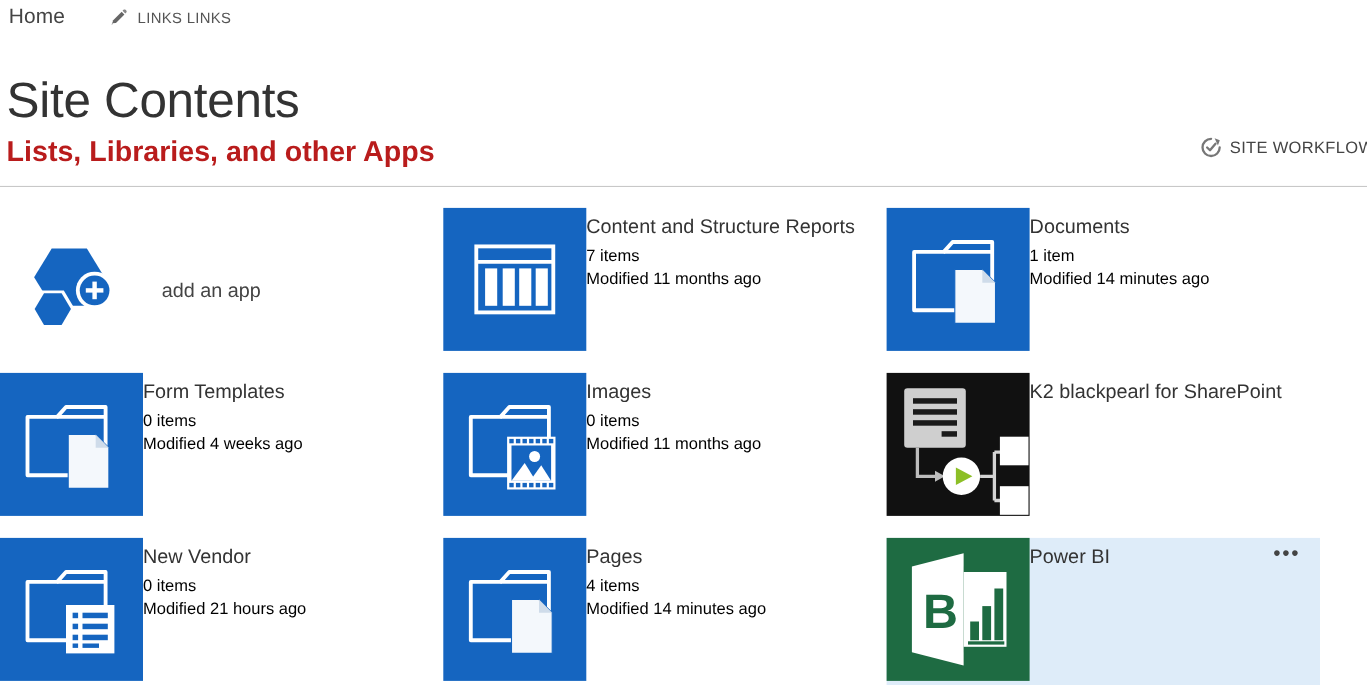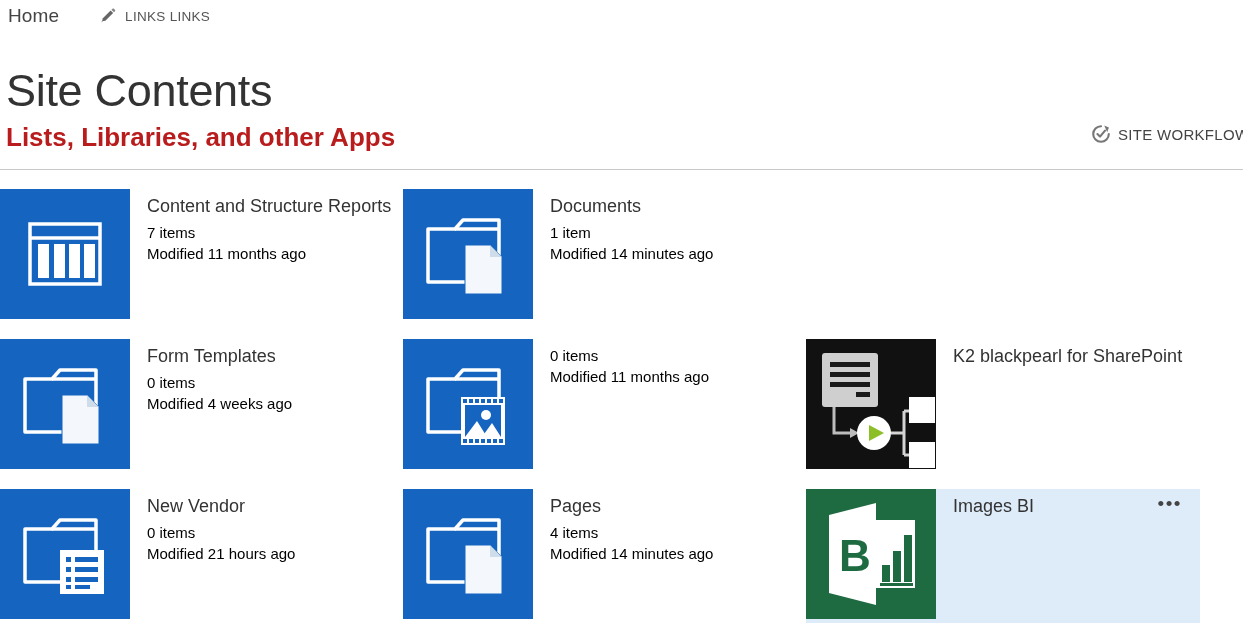--- a/index.html
+++ b/index.html
@@ -140,21 +140,20 @@
     width: 130px;
     height: 130px;
     flex: 0 0 auto;
     background: #1565c0;
     position: relative;
     overflow: hidden;
   }
   .tile-icon.dark { background: #111111; }
   .tile-icon.green { background: #1e6b42; }
   .tile-body {
-    padding-left: 17px;
     padding-top: 6px;
     flex: 1 1 auto;
     min-width: 0;
     position: relative;
   }
   .tile-title {
     font-size: 18px;
     font-weight: 400;
     color: #333333;
     line-height: 23px;
@@ -231,20 +230,34 @@
     </span>
     <span class="site-workflows-label">SITE WORKFLOWS</span>
   </div>
   <div class="section-divider"></div>
 </div>
 
 <div class="grid">
 
   <div class="grid-row">
 
+    <div class="addapp-tile">
+      <div class="addapp-icon">
+        <svg width="96" height="92" viewBox="0 0 96 92">
+          <path d="M30 8 L62 8 L78 34 L62 60 L30 60 L14 34 Z" fill="#1565c0"></path>
+          <path d="M21 46 L41 46 L51 63 L41 80 L21 80 L11 63 Z" fill="#ffffff"></path>
+          <path d="M23 48.5 L39 48.5 L47.5 63 L39 77.5 L23 77.5 L14.5 63 Z" fill="#1565c0"></path>
+          <circle cx="69" cy="46" r="17" fill="#ffffff"></circle>
+          <circle cx="69" cy="46" r="13.5" fill="#1565c0"></circle>
+          <rect x="67" y="38" width="4" height="16" fill="#ffffff"></rect>
+          <rect x="61" y="44" width="16" height="4" fill="#ffffff"></rect>
+        </svg>
+      </div>
+      <div class="addapp-label">add an app</div>
+    </div>
 
     <div class="tile">
       <div class="tile-icon">
         <svg width="130" height="130" viewBox="0 0 130 130">
           <rect x="30" y="35" width="70" height="60" fill="none" stroke="#ffffff" stroke-width="3.5"></rect>
           <line x1="30" y1="49" x2="100" y2="49" stroke="#ffffff" stroke-width="3.5"></line>
           <rect x="38" y="55" width="11" height="34" fill="#ffffff"></rect>
           <rect x="54" y="55" width="11" height="34" fill="#ffffff"></rect>
           <rect x="69" y="55" width="11" height="34" fill="#ffffff"></rect>
           <rect x="84" y="55" width="11" height="34" fill="#ffffff"></rect>
@@ -314,20 +327,21 @@
               <rect x="90" y="100" width="4" height="4"></rect>
             <rect x="96" y="100" width="4" height="4"></rect>
           </g>
           <rect x="62" y="66" width="36" height="32" fill="#1565c0"></rect>
           <circle cx="83" cy="76" r="5" fill="#ffffff"></circle>
           <path d="M62 98 L74 82 L84 98 Z" fill="#ffffff"></path>
           <path d="M79 98 L89 84 L98 98 Z" fill="#ffffff"></path>
         </svg>
       </div>
       <div class="tile-body">
+        <div class="tile-title">Images</div>
         <div class="tile-meta">0 items</div>
         <div class="tile-meta">Modified 11 months ago</div>
       </div>
     </div>
 
     <div class="tile">
       <div class="tile-icon dark">
         <svg width="130" height="130" viewBox="0 0 130 130">
           <rect x="16" y="14" width="56" height="54" rx="3" fill="#cfcfcf"></rect>
           <rect x="24" y="23" width="40" height="5" fill="#1a1a1a"></rect>
@@ -403,19 +417,19 @@
           <rect x="70" y="31" width="39" height="68" fill="#ffffff"></rect>
           <g fill="#1e6b42">
             <rect x="76" y="76" width="8" height="17"></rect>
             <rect x="87" y="62" width="8" height="31"></rect>
             <rect x="98" y="46" width="8" height="47"></rect>
             <rect x="74" y="94" width="33" height="3"></rect>
           </g>
         </svg>
       </div>
       <div class="tile-body">
-        <div class="tile-title">Images BI</div>
+        <div class="tile-title">Power BI</div>
         <span class="ellipsis-btn">•••</span>
       </div>
     </div>
   </div>
 
 </div>
 
 </body></html>

